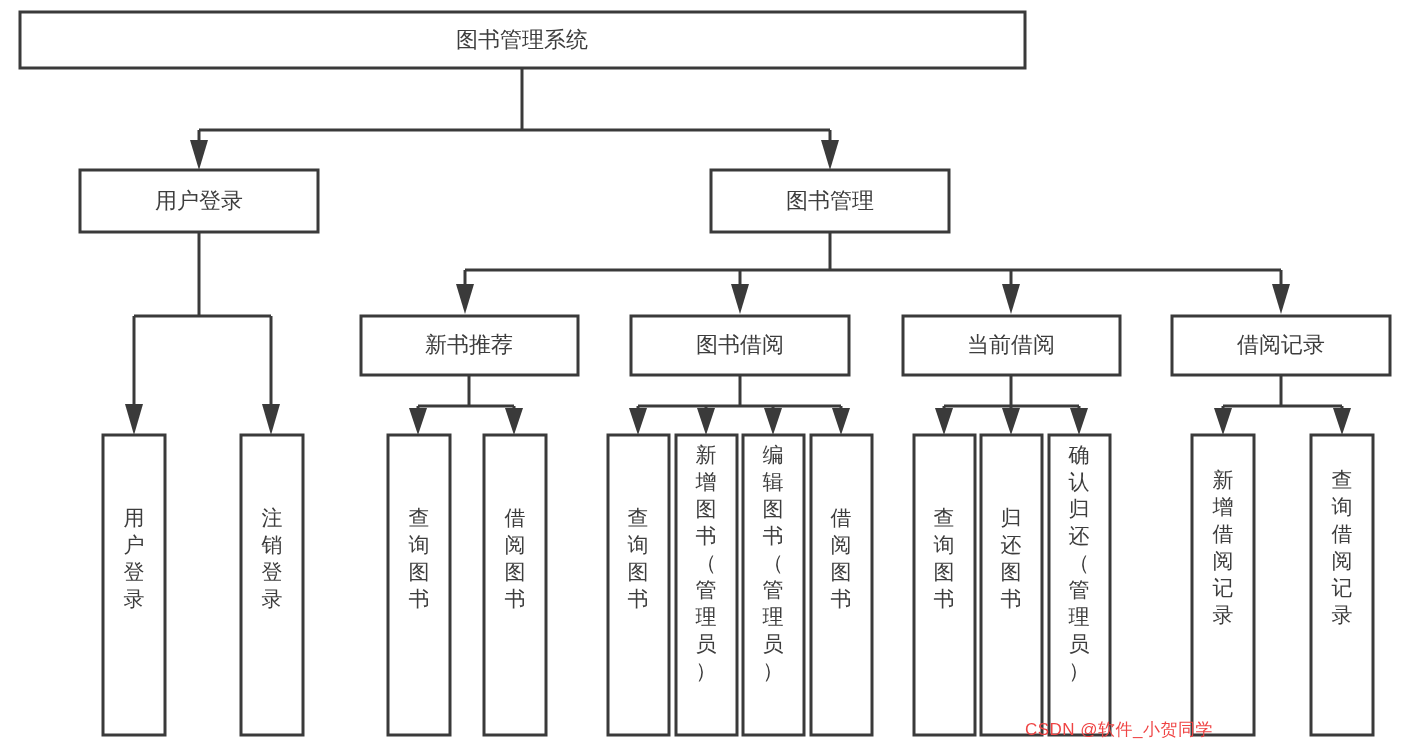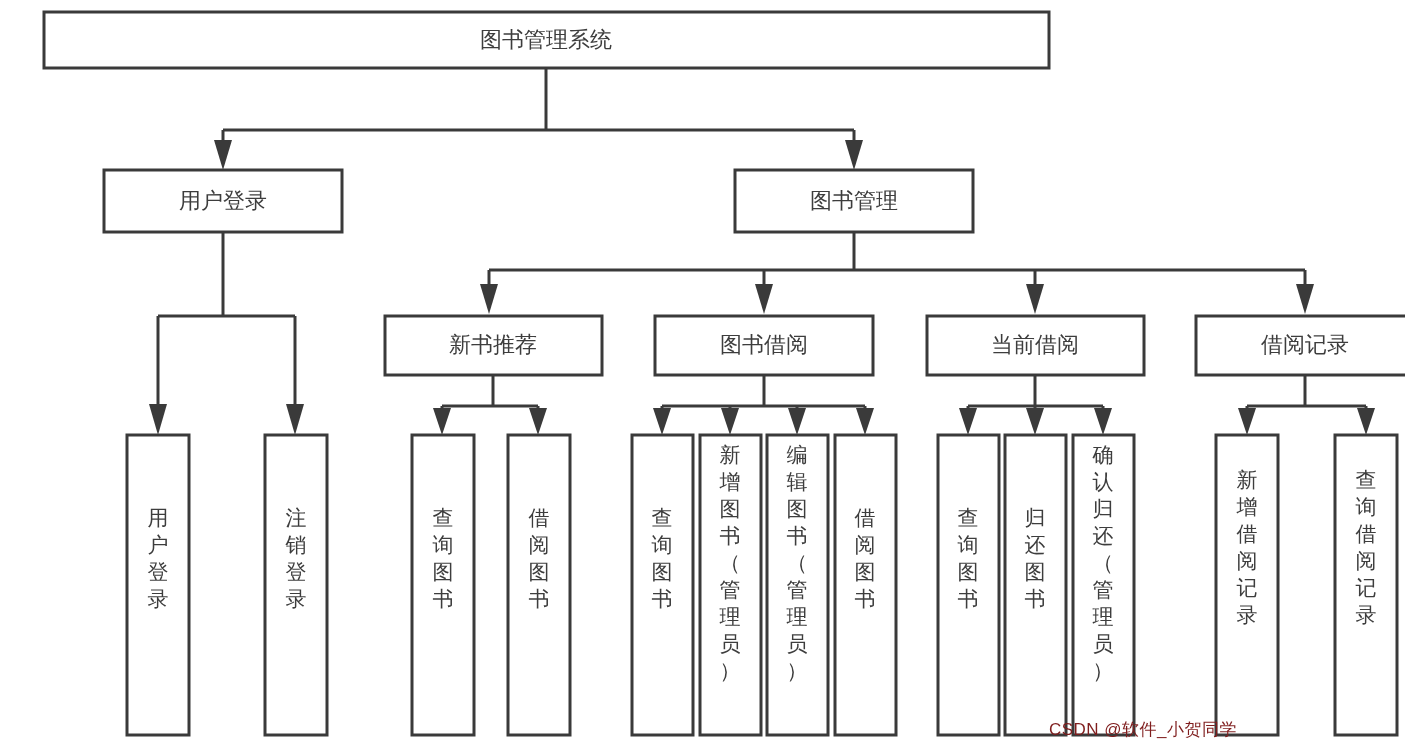--- a/index.html
+++ b/index.html
@@ -13,21 +13,20 @@
     font-family: "Liberation Sans", "DejaVu Sans", sans-serif;
     overflow: hidden;
     position: relative;
   }
   #diagram-root {
     position: absolute;
     left: 0;
     top: 0;
     width: 1223px;
     height: 747px;
-    margin-left: 24px;
   }
   svg.flowchart {
     display: block;
     width: 1405px;
     height: 747px;
   }
   .node-box {
     fill: #ffffff;
     stroke: #3a3a3a;
     stroke-width: 3;
@@ -52,21 +51,21 @@
   .node-label-vertical {
     fill: #3d3d3d;
     font-family: "Liberation Sans", "DejaVu Sans", sans-serif;
     font-size: 21px;
     text-anchor: middle;
   }
   .watermark {
     position: absolute;
     right: 10px;
     bottom: 6px;
-    color: #7f1d1d;
+    color: #ef4444;
     font-size: 17px;
     font-family: "Liberation Sans", "DejaVu Sans", sans-serif;
     letter-spacing: 0.5px;
     white-space: nowrap;
     user-select: none;
   }
 </style>
 </head>
 <body>
 

